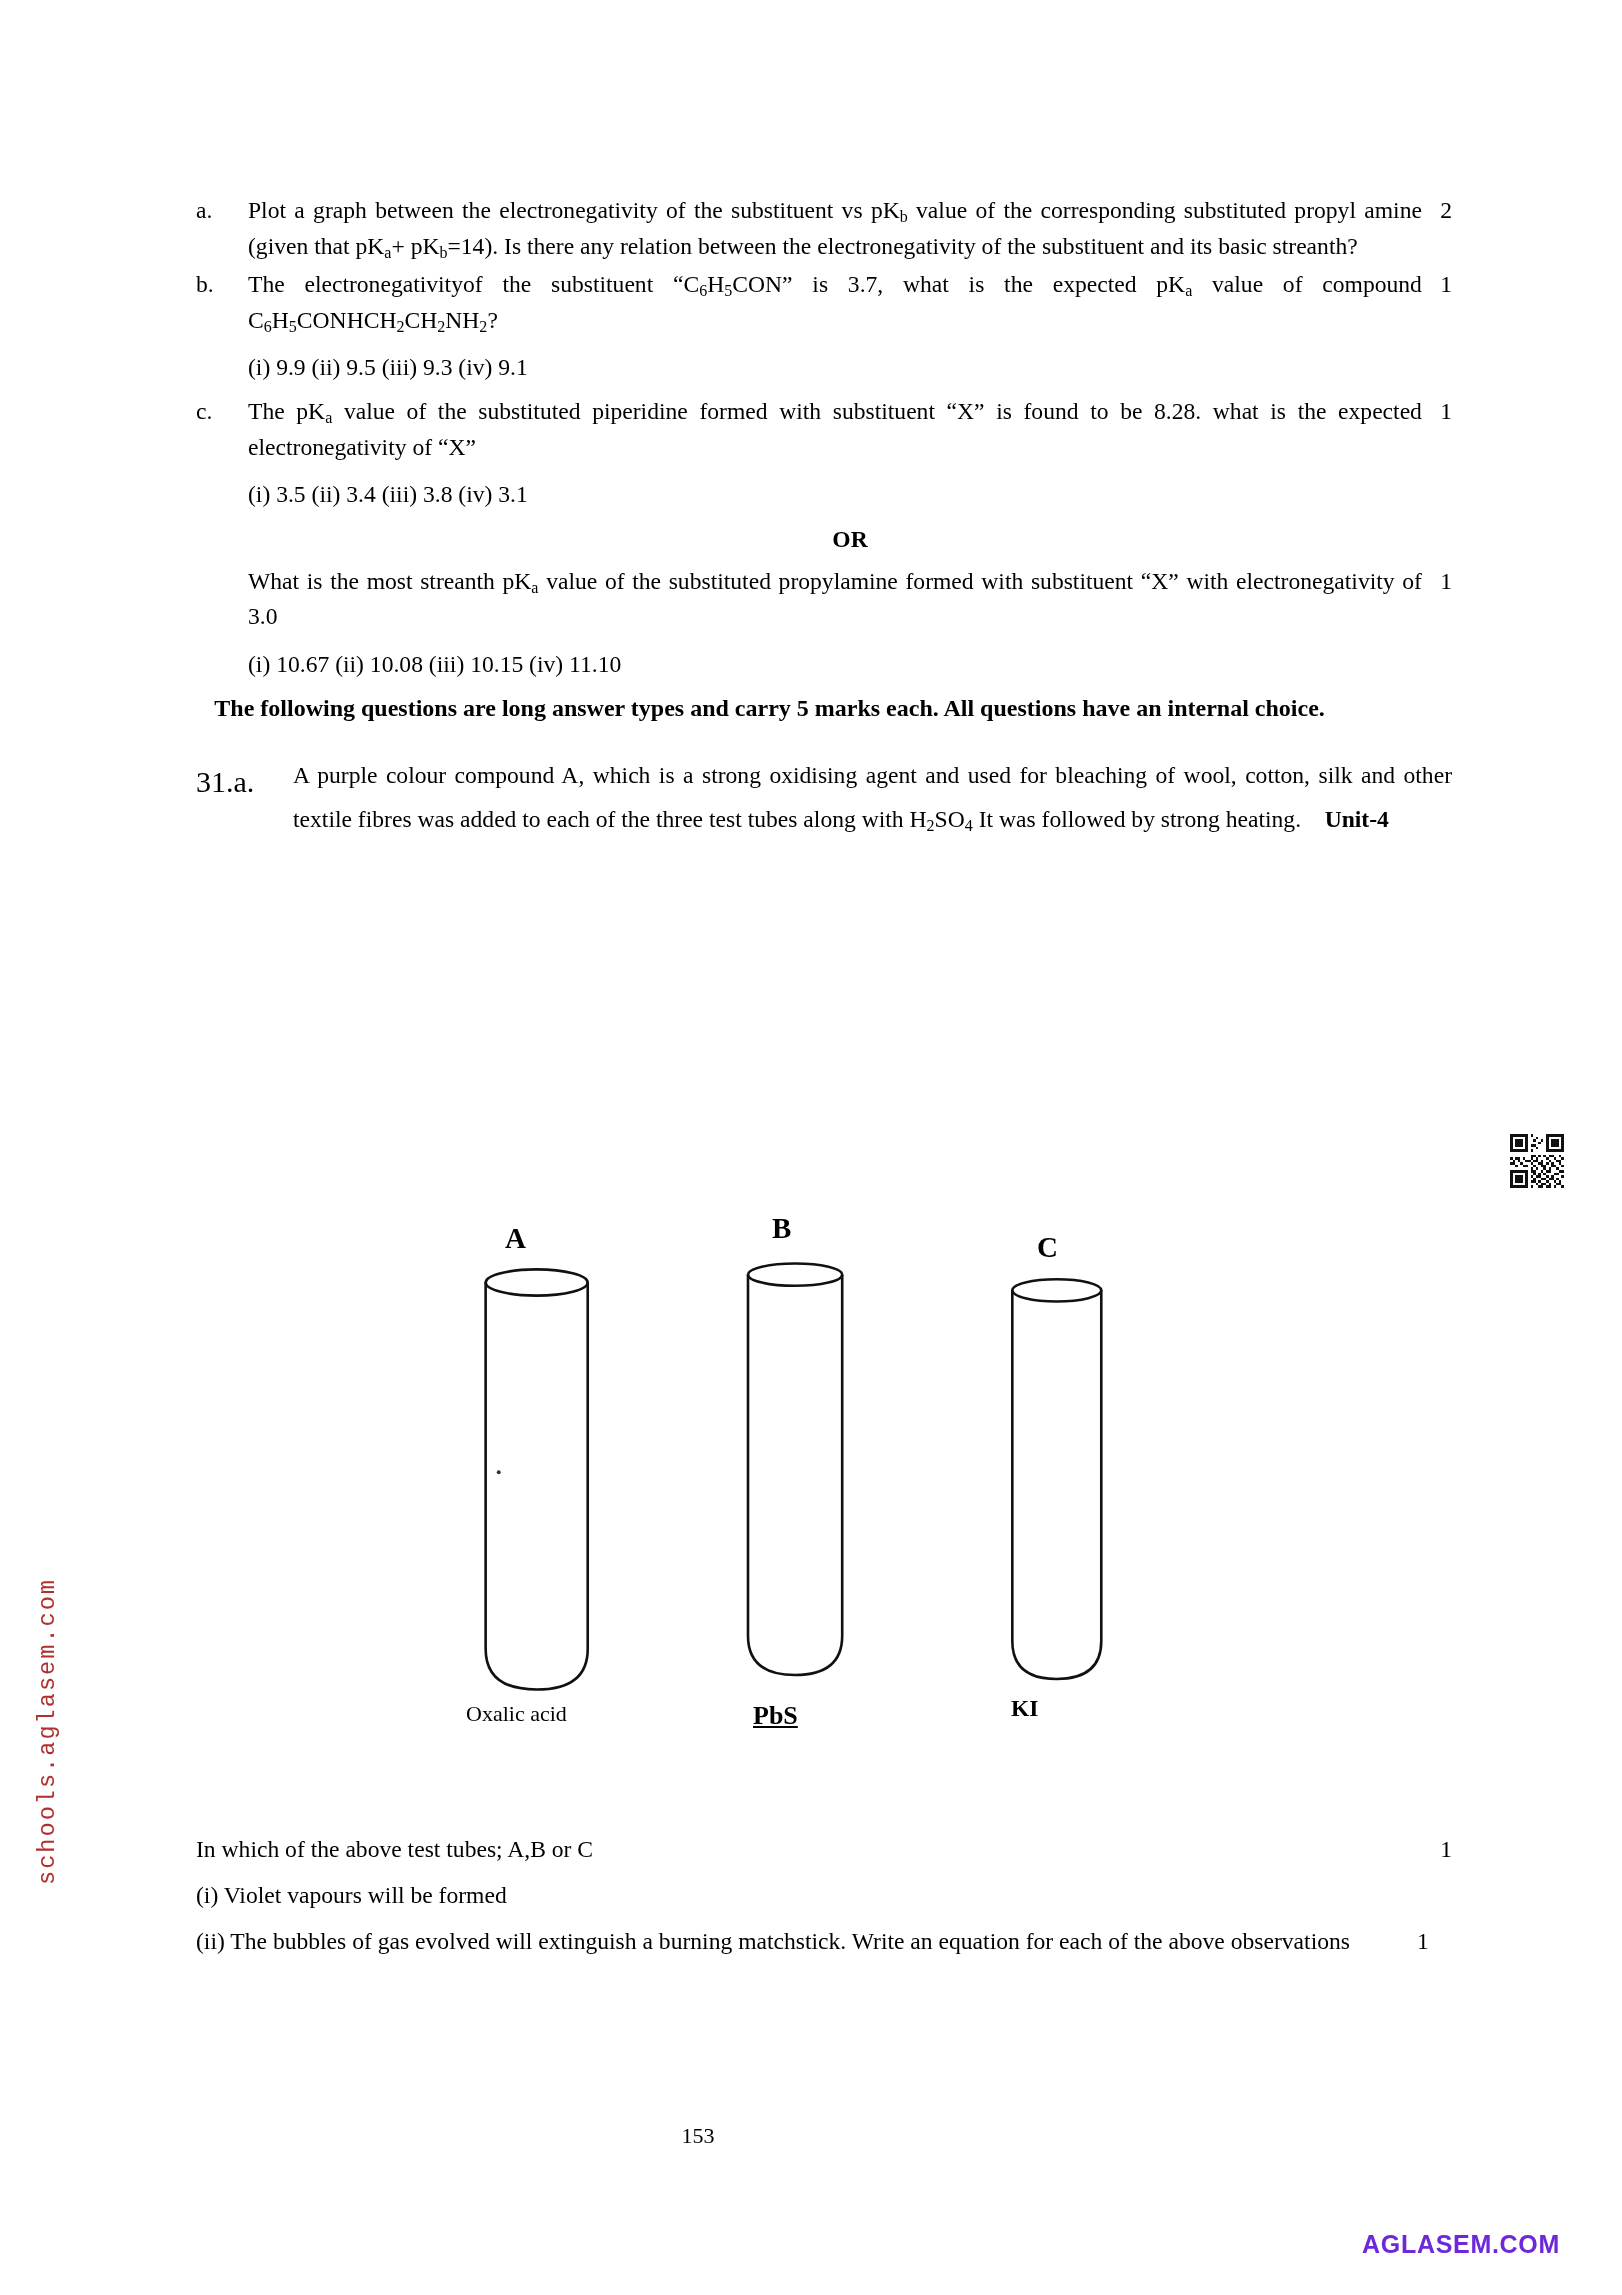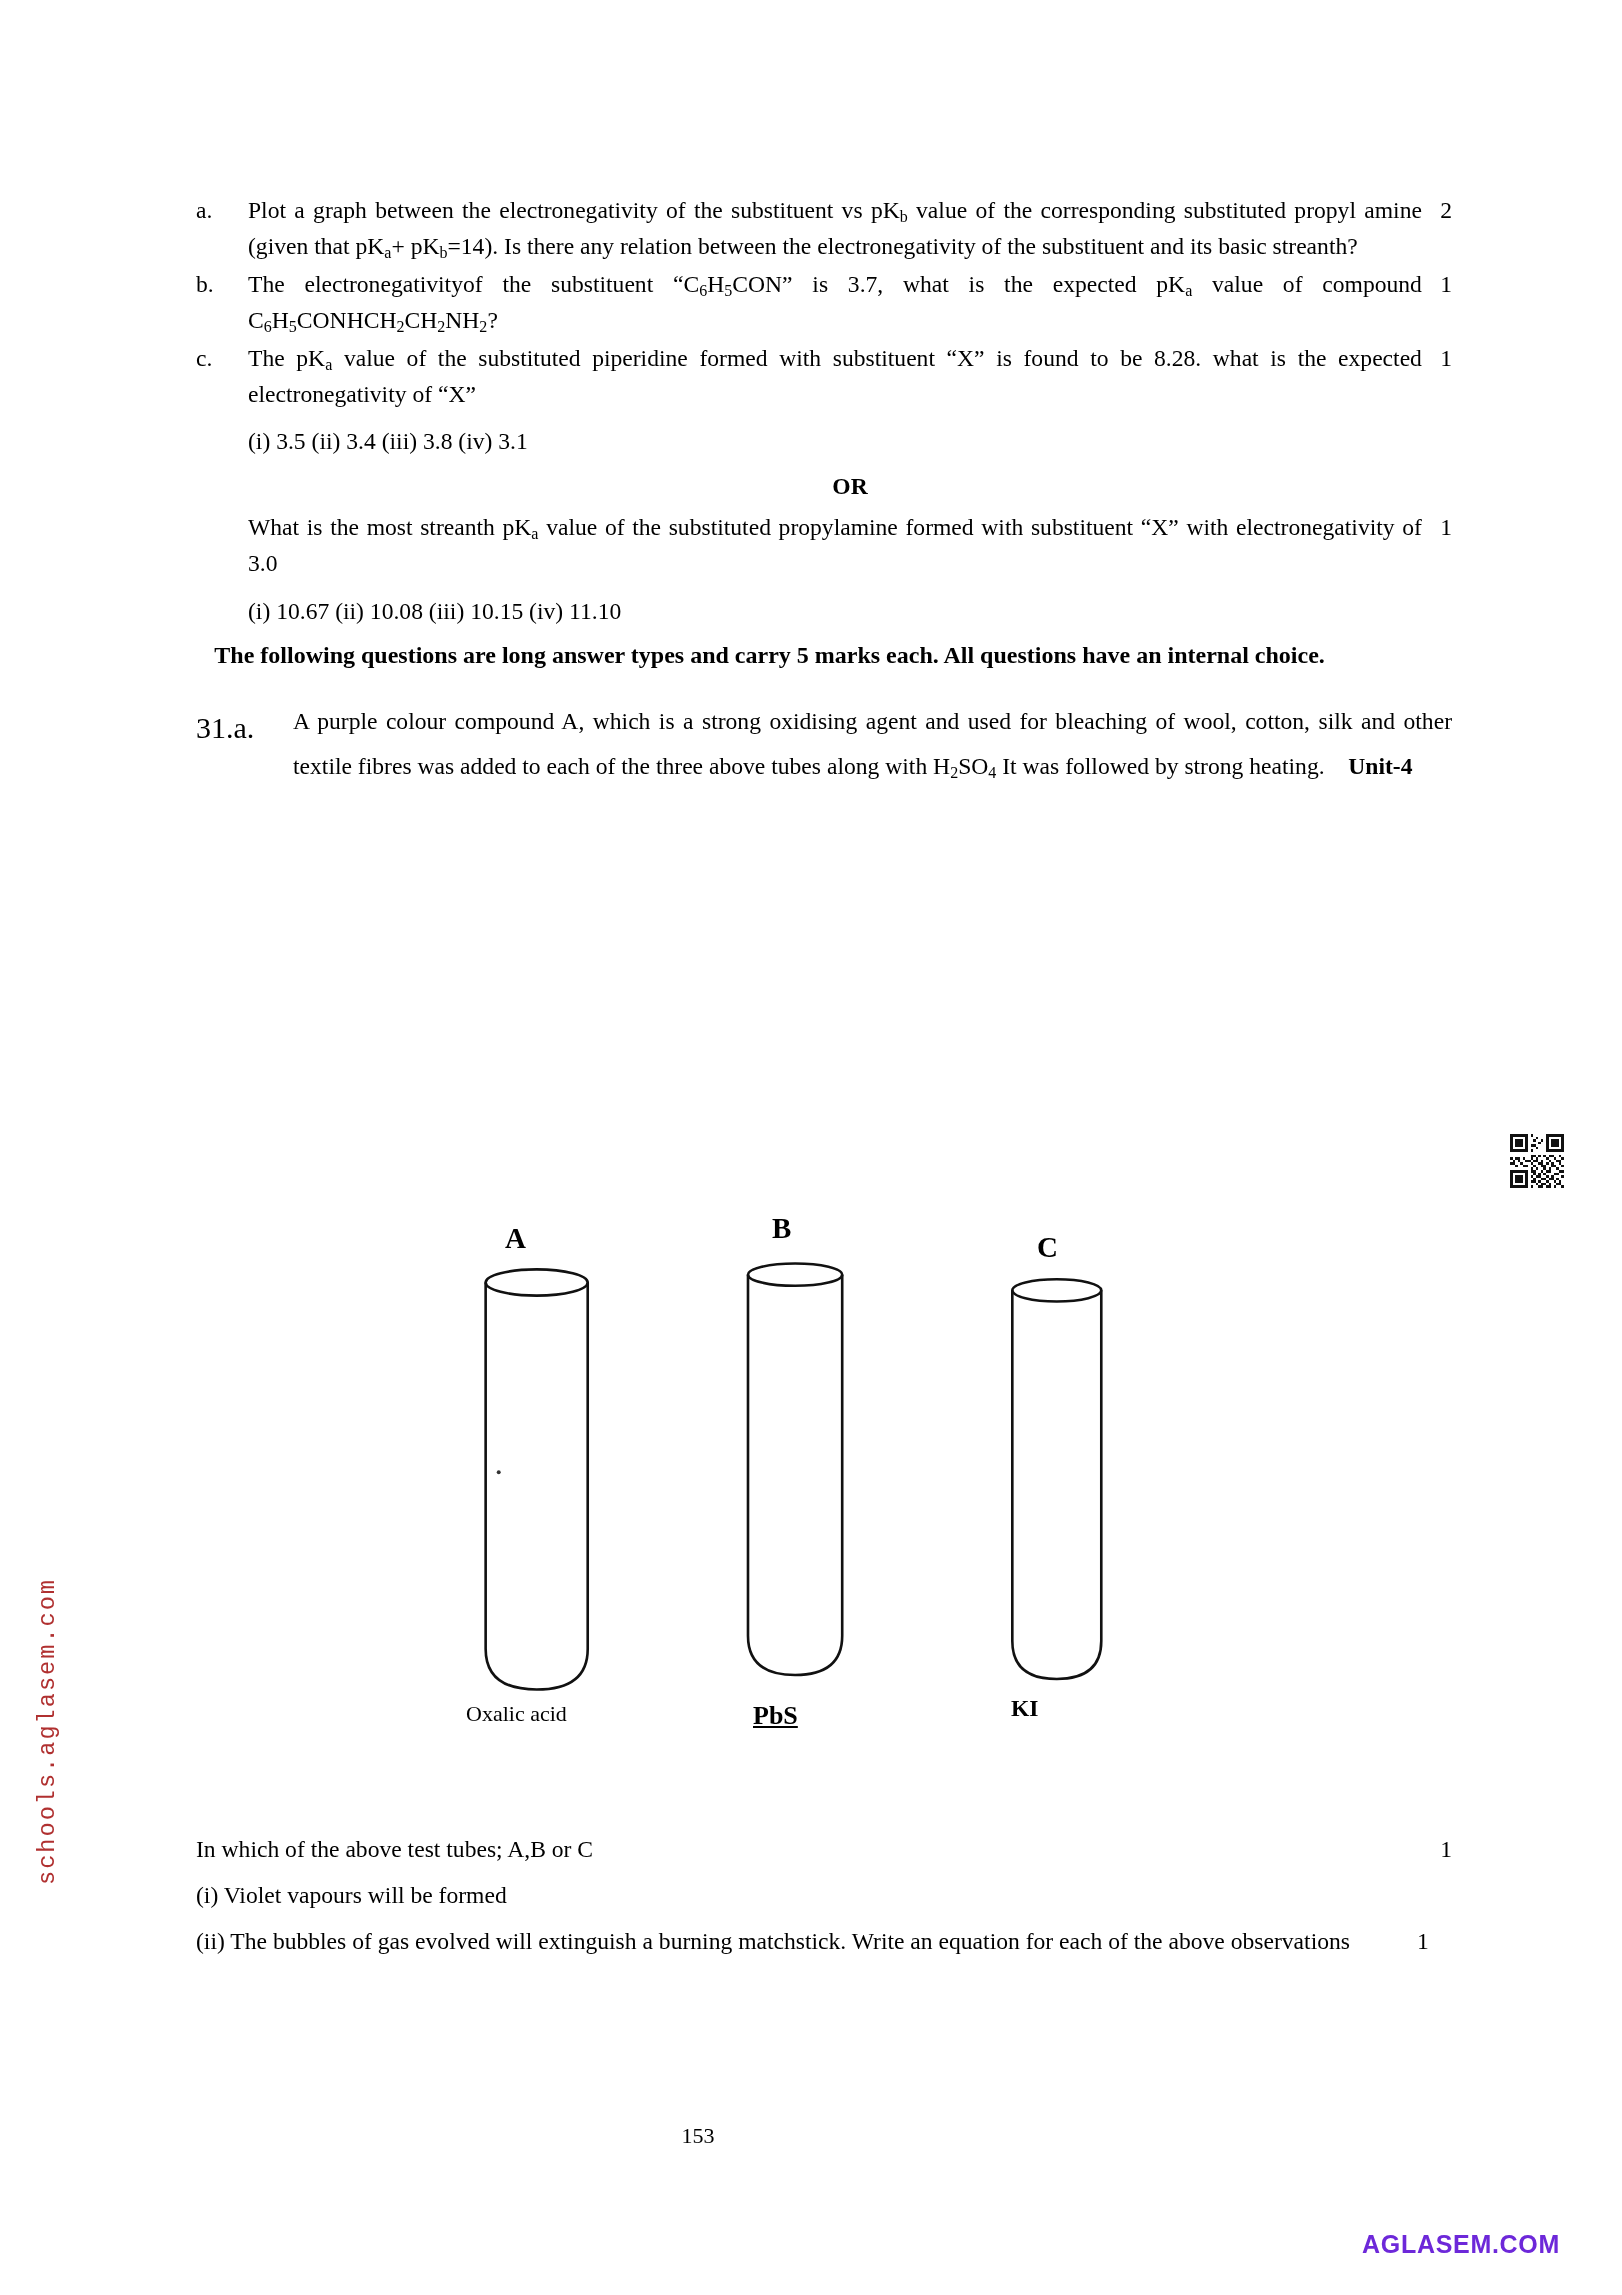--- a/index.html
+++ b/index.html
@@ -193,20 +193,21 @@
       </div>
     </div>
 
     <div class="q-row">
       <div class="q-label">b.</div>
       <div class="q-body">
         <span class="marks">1</span>
         <span>The electronegativityof the substituent “C</span><sub>6</sub><span>H</span><sub>5</sub><span>CON” is 3.7, what is the expected pK</span><sub>a</sub><span> value of compound C</span><sub>6</sub><span>H</span><sub>5</sub><span>CONHCH</span><sub>2</sub><span>CH</span><sub>2</sub><span>NH</span><sub>2</sub><span>?</span>
       </div>
     </div>
+    <div class="indent-block" style="margin-top:11.8px;margin-bottom:9.2px;">(i) 9.9 (ii) 9.5 (iii) 9.3 (iv) 9.1</div>
 
     <div class="q-row">
       <div class="q-label">c.</div>
       <div class="q-body">
         <span class="marks">1</span>
         <span>The pK</span><sub>a</sub><span> value of the substituted piperidine formed with substituent “X” is found to be 8.28. what is the expected electronegativity of “X”</span>
       </div>
     </div>
     <div class="indent-block" style="margin-top:11.8px;margin-bottom:6.5px;">(i) 3.5 (ii) 3.4 (iii) 3.8 (iv) 3.1</div>
 
@@ -216,21 +217,21 @@
       <span class="marks">1</span>
       <span>What is the most streanth pK</span><sub>a</sub><span> value of the substituted propylamine formed with substituent “X” with electronegativity of  3.0</span>
     </div>
     <div class="indent-block" style="margin-top:13px;">(i) 10.67 (ii) 10.08 (iii) 10.15 (iv) 11.10</div>
 
     <div class="section-note">The following questions are long answer types and carry 5 marks each. All questions have an internal choice.</div>
 
     <div class="q31">
       <div class="q31-label">31.a.</div>
       <div class="q31-body">
-        <span>A purple colour compound A, which is a strong oxidising agent and used for bleaching of wool, cotton, silk and other textile fibres was added to each of the three above tubes along with H</span><sub>2</sub><span>SO</span><sub>4</sub><span> It was followed by strong heating.</span>&nbsp;&nbsp;&nbsp;&nbsp;<span class="bold">Unit-4</span>
+        <span>A purple colour compound A, which is a strong oxidising agent and used for bleaching of wool, cotton, silk and other textile fibres was added to each of the three test tubes along with H</span><sub>2</sub><span>SO</span><sub>4</sub><span> It was followed by strong heating.</span>&nbsp;&nbsp;&nbsp;&nbsp;<span class="bold">Unit-4</span>
       </div>
     </div>
 
   </div>
 
   <div class="qr">
     <svg width="54" height="54" viewBox="0 0 21 21" shape-rendering="crispEdges">
       <rect width="21" height="21" fill="#ffffff"></rect>
       <g fill="#111111">
         <rect x="0" y="0" width="7" height="1"></rect>

